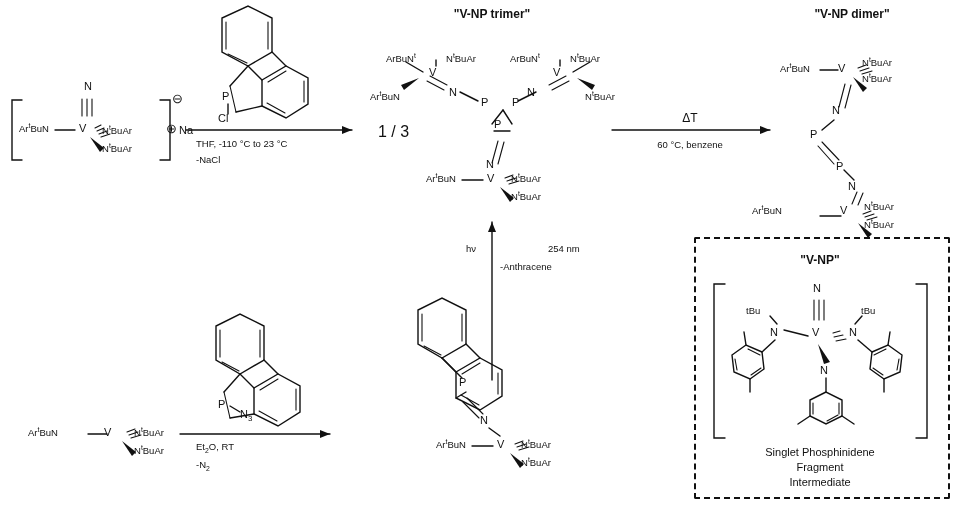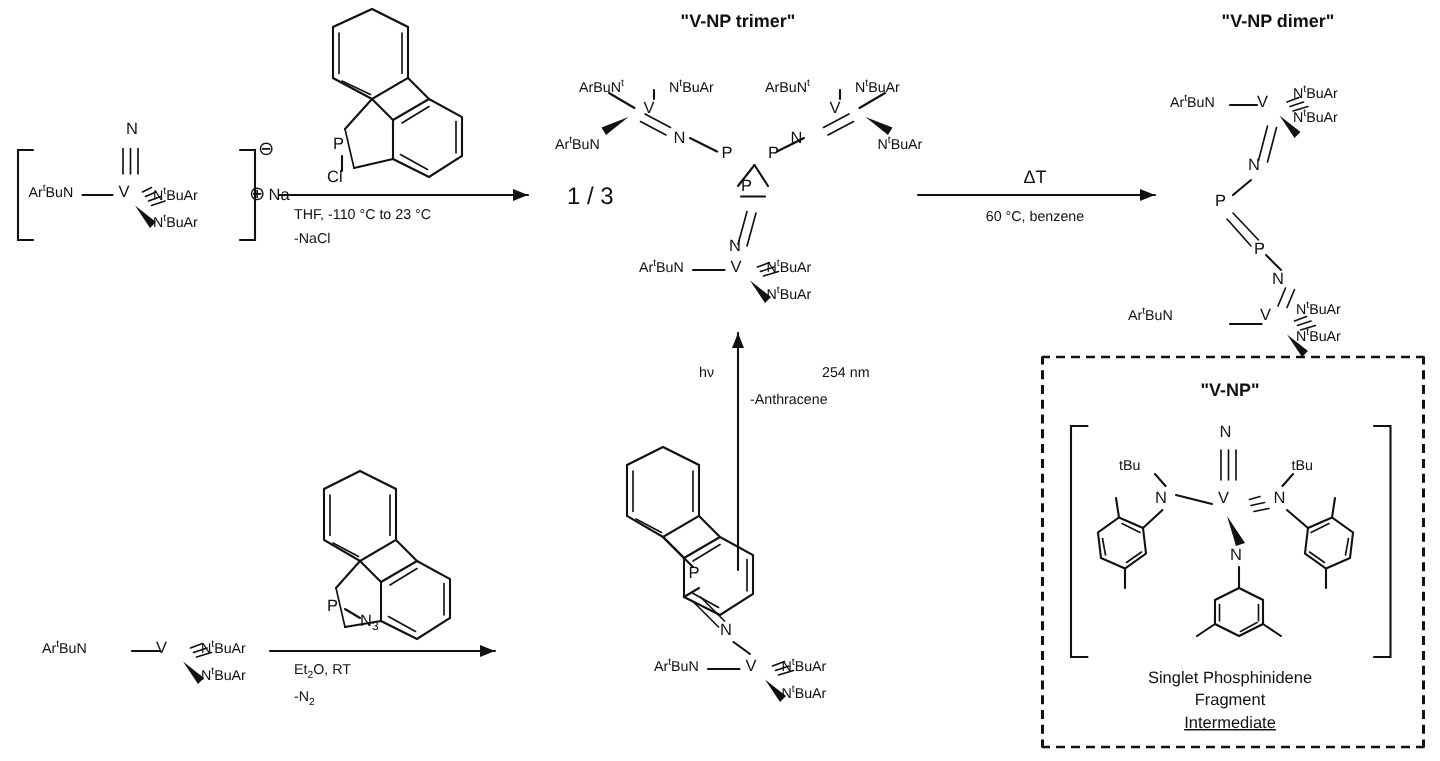--- a/index.html
+++ b/index.html
@@ -365,15 +365,15 @@
   <div class="txt" style="left:813px; top:282px;">N</div>
   <div class="txt" style="left:812px; top:326px;">V</div>
   <div class="txt" style="left:770px; top:326px;">N</div>
   <div class="txt" style="left:849px; top:326px;">N</div>
   <div class="txt" style="left:820px; top:364px;">N</div>
   <div class="txt small" style="left:746px; top:306px;">tBu</div>
   <div class="txt small" style="left:861px; top:306px;">tBu</div>
 
   <div class="txt center" style="left:820px; top:446px; font-size:11px;text-align:right;">Singlet Phosphinidene</div>
   <div class="txt center" style="left:820px; top:461px; font-size:11px;">Fragment</div>
-  <div class="txt center" style="left:820px; top:476px; font-size:11px;text-decoration:underline;">Intermediate</div>
+  <div class="txt center" style="left:820px; top:476px; font-size:11px;">Intermediate</div>
 
 </div>
 
 </body></html>

